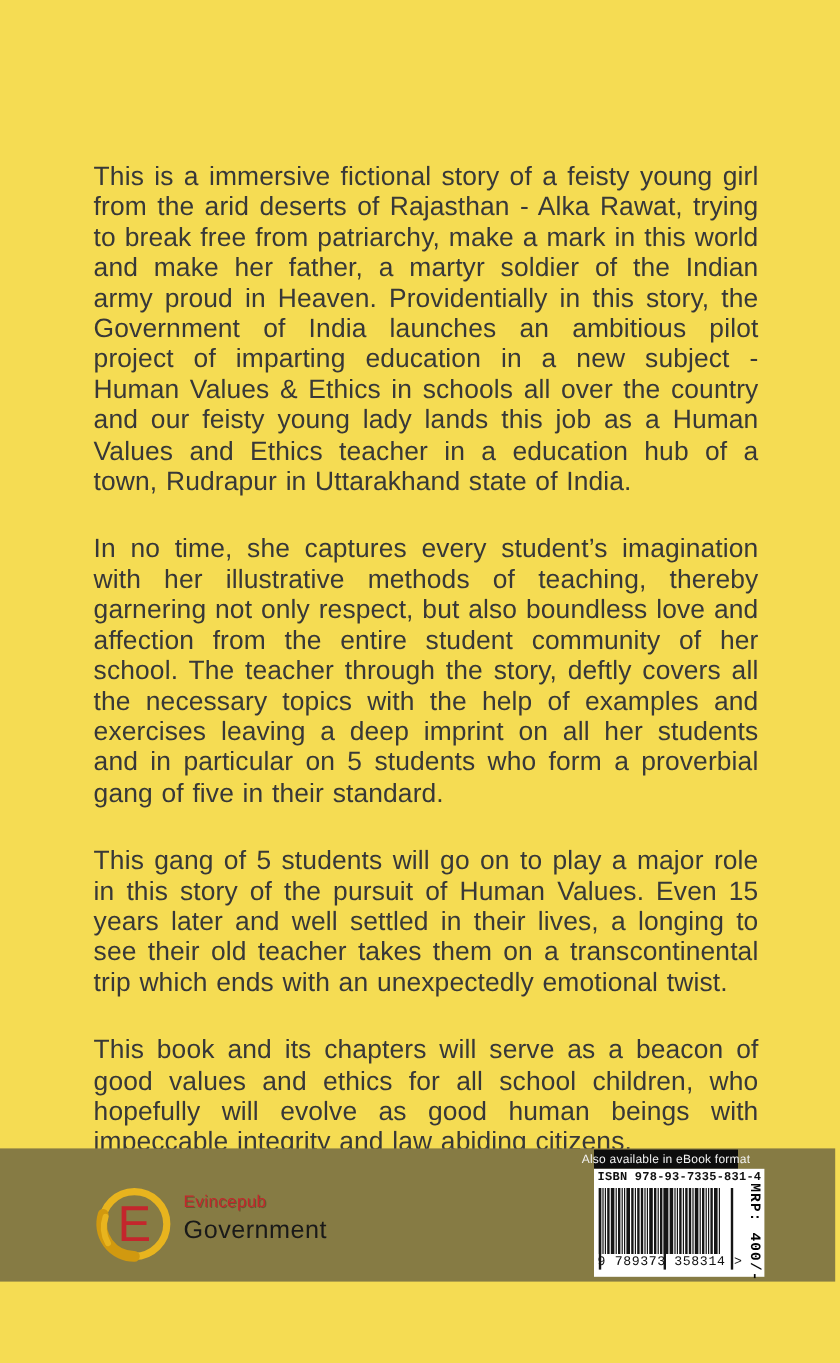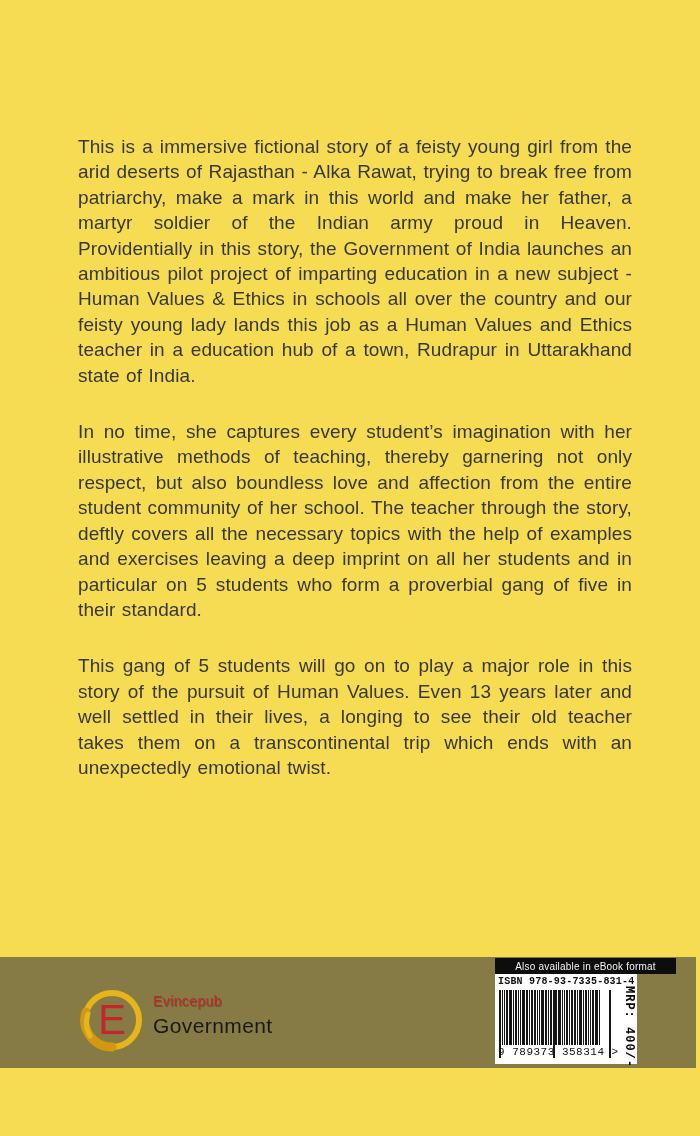--- a/index.html
+++ b/index.html
@@ -9,21 +9,21 @@
     overflow:hidden;
     background:var(--page-bg,#F5DC53);
     font-family:"Liberation Sans", sans-serif;
   }
 
   
   .synopsis{
     position:absolute;
     left:78px;top:134px;width:554px;
     color:var(--body-text,#383838);
-    font-size:19px;
+    font-size:22px;
     line-height:25.4px;
     text-align:justify;
     word-spacing:1px;
     letter-spacing:0.1px;
   }
   .synopsis p{margin:0 0 31px 0;}
 
   
   .band{
     position:absolute;
@@ -56,21 +56,21 @@
   }
   .pub-name-2{
     color:#191919;
     font-size:21px;letter-spacing:0.4px;
     margin-top:3px;
   }
 
   
   .ebook-strip{
     position:absolute;left:495px;top:958px;
-    width:181px;height:16px;
+    width:120px;height:16px;
     background:#0d0d0d;color:#f2f2f2;
     font-size:10px;
     display:flex;align-items:center;justify-content:center;
     letter-spacing:0.2px;
     white-space:nowrap;
   }
 
   
   .barcode-box{
     position:absolute;left:495px;top:974px;
@@ -106,21 +106,22 @@
     font-weight:bold;font-size:12px;letter-spacing:1px;
     color:#050505;white-space:nowrap;
   }
 </style>
 </head>
 <body>
 
 <div class="synopsis">
   <p>This is a immersive fictional story of a feisty young girl from the arid deserts of Rajasthan - Alka Rawat, trying to break free from patriarchy, make a mark in this world and make her father, a martyr soldier of the Indian army proud in Heaven. Providentially in this story, the Government of India launches an ambitious pilot project of imparting education in a new subject - Human Values &amp; Ethics in schools all over the country and our feisty young lady lands this job as a Human Values and Ethics teacher in a education hub of a town, Rudrapur in Uttarakhand state of India.</p>
   <p>In no time, she captures every student’s imagination with her illustrative methods of teaching, thereby garnering not only respect, but also boundless love and affection from the entire student community of her school. The teacher through the story, deftly covers all the necessary topics with the help of examples and exercises leaving a deep imprint on all her students and in particular on 5 students who form a proverbial gang of five in their standard.</p>
-  <p>This gang of 5 students will go on to play a major role in this story of the pursuit of Human Values. Even 13 years later and well settled in their lives, a longing to see their old teacher takes them on a transcontinental trip which ends with an unexpectedly emotional twist.</p>
+  <p>This gang of 5 students will go on to play a major role in this story of the pursuit of Human Values. Even 15 years later and well settled in their lives, a longing to see their old teacher takes them on a transcontinental trip which ends with an unexpectedly emotional twist.</p>
+  <p>This book and its chapters will serve as a beacon of good values and ethics for all school children, who hopefully will evolve as good human beings with impeccable integrity and law abiding citizens.</p>
 </div>
 
 <div class="band"></div>
 
 <svg class="logo-ring" viewBox="0 0 72 72">
   <circle cx="36" cy="36" r="27" fill="none" stroke="#E8B41E" stroke-width="6"></circle>
   <path d="M 36 63 A 27 27 0 0 1 10 28" fill="none" stroke="#D1990F" stroke-width="9" stroke-linecap="round"></path>
   <path d="M 14 52 A 27 27 0 0 1 12 30" fill="none" stroke="#E8B41E" stroke-width="5" stroke-linecap="round"></path>
 </svg>
 <div class="logo-letter">E</div>

